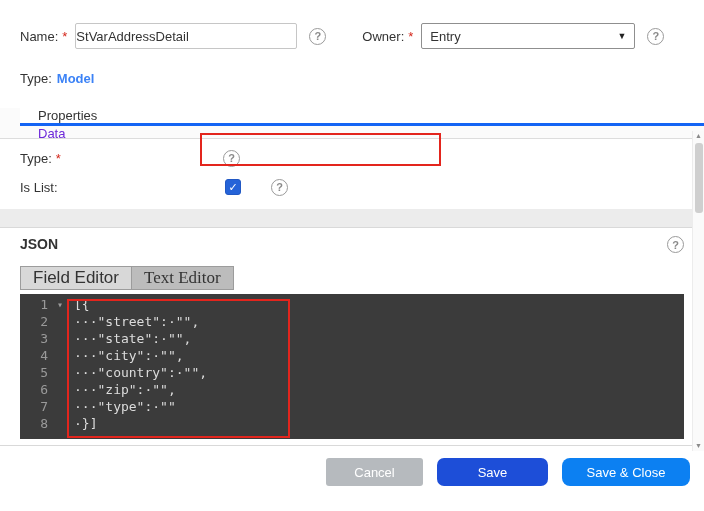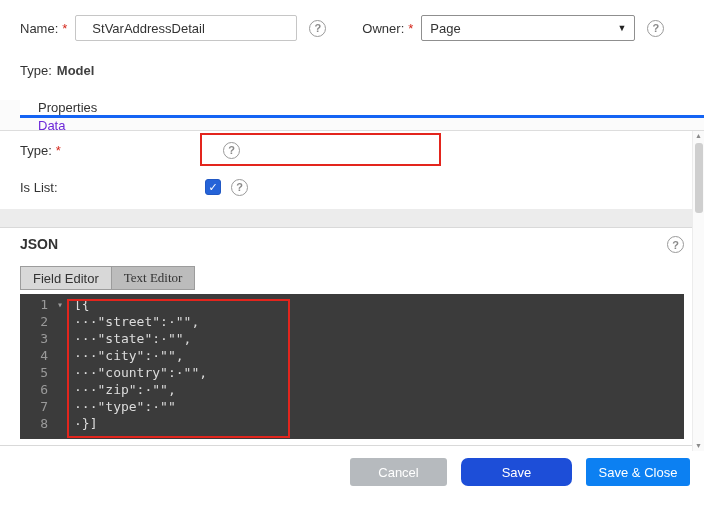--- a/index.html
+++ b/index.html
@@ -6,83 +6,83 @@
   html,body { background:#fff; }
   .page { position:relative; width:704px; height:511px; background:#fff;
           font-family:"Liberation Sans", sans-serif; font-size:13px; color:#333; overflow:hidden; }
 
   .req { color:#d4261a; margin-left:4px; }
   .help-icon { display:inline-flex; align-items:center; justify-content:center;
                width:17px; height:17px; border:1px solid #9a9a9a; border-radius:50%;
                color:#8a8a8a; font-size:11px; font-weight:bold; flex:none; cursor:default; }
 
   
-  .top-form { padding:14px 20px 0 20px; }
+  .top-form { padding:14px 20px 0 20px;margin-top:8px; }
   .row1 { display:flex; align-items:center; height:28px; }
   .lbl { white-space:nowrap; }
   .text-input { width:222px; height:26px; border:1px solid #c6c6c6; border-radius:2px;
-                padding:0 16px; font:13px "Liberation Sans", sans-serif; color:#333; margin-left:8px; }
+                padding:0 0; font:13px "Liberation Sans", sans-serif; color:#333; margin-left:8px; }
   .row1 .help-icon { margin-left:12px; }
   .owner-lbl { margin-left:36px; }
   .select-box { display:flex; align-items:center; justify-content:space-between; width:214px;
                 height:26px; border:1px solid #8f8f8f; border-radius:2px; background:#fff;
                 padding:0 8px; margin-left:8px; cursor:default; }
   .select-chev { font-size:9px; color:#222; }
   .type-model { margin-top:18px; height:20px; display:flex; align-items:center; }
-  .type-model b { margin-left:5px; color:#404040; }
+  .type-model b { margin-left:5px; color:#3b82f6; }
 
   
   .tabstrip { margin-top:20px; display:flex; align-items:stretch; background:#fbfbfb;
               border-bottom:1px solid #dddddd; height:31px; padding-left:20px;flex-direction:column; }
   .tab { padding:0 18px; display:flex; align-items:center; color:#6d28d9; cursor:pointer; }
   .tab.active { background:#fff; color:#333; border-bottom:3px solid #1464f4; }
 
   
   .props { padding:4px 20px 12px 20px; }
   .prop-row { display:flex; align-items:center; height:30px; }
-  .prop-row.second { margin-top:12px; height:20px; }
+  .prop-row.second { margin-top:4px; height:20px;gap:20px; }
   .prop-label { width:185px; flex:none; display:flex; align-items:center; }
   .dropdown { display:flex; align-items:center; justify-content:space-between; width:231px;
               height:26px; border:1px solid #c9c9c9; border-radius:2px; background:#fff;
               padding:0 10px; cursor:default; }
   .dd-chev { color:#999; font-size:12px; }
   .prop-row .help-icon { margin-left:18px; }
   .prop-row.second .help-icon { margin-left:10px; }
   .checkbox { width:16px; height:16px; background:#2563d8; border:1px solid #2158c4;
               border-radius:3px; display:inline-flex; align-items:center; justify-content:center;
               color:#fff; font-size:11px; cursor:pointer; flex:none; }
 
   .gray-band { height:18px; background:#ececec; }
 
   
   .json-panel { border-top:1px solid #d9d9d9; border-bottom:1px solid #d9d9d9;
                 padding:8px 20px 6px 20px; background:#fff; }
   .json-header { display:flex; align-items:flex-start; justify-content:space-between; height:22px; }
   .json-title { font-weight:bold; font-size:14px; color:#333; }
   .editor-tabs { margin-top:8px; display:inline-flex; }
   .editor-tab { height:24px; display:flex; align-items:center; padding:0 12px;
-                border:1px solid #9c9c9c; background:#d8d8d8; color:#333; cursor:pointer; font-size:13px; }
+                border:1px solid #9c9c9c; background:#d8d8d8; color:#333; cursor:pointer; font-size:17px; }
   .editor-tab + .editor-tab { margin-left:-1px; }
   .editor-tab.active { background:#bcbcbc;font-family:Liberation Serif, serif; }
 
   .code-editor { margin-top:4px; width:664px; height:145px; background:#3b3b3b; overflow:hidden;
                  font-family:"DejaVu Sans Mono", monospace; font-size:13px; padding-top:2px; }
   .code-line { display:flex; align-items:center; height:17px; line-height:17px; white-space:pre; }
   .gutter { width:34px; flex:none; text-align:right; padding-right:6px; color:#9a9a9a; }
   .fold { width:12px; flex:none; color:#9a9a9a; font-size:10px; text-align:center; }
   .code-text { margin-left:8px; color:#dcdcdc; }
 
   
   .footer { display:flex; justify-content:flex-end; align-items:center; gap:14px;
             padding:12px 14px 0 0; background:#fff; }
   .btn { height:28px; border:none; border-radius:3px; color:#fff; font:13px "Liberation Sans", sans-serif;
          cursor:pointer; }
   .btn-cancel  { width:97px;  background:#b6babe; }
   .btn-save    { width:111px;  background:#1d4ed8;border-radius:7px; }
-  .btn-primary { width:104px; background:#0c80f2; }
+  .btn-primary { width:128px; background:#0c80f2;border-radius:8px; }
 
   
   .annotation { position:absolute; border:2px solid #e3251d; pointer-events:none; }
   .annotation-entry { left:200px; top:133px; width:241px; height:33px; }
   .annotation-json  { left:67px;  top:299px; width:223px; height:139px; }
 
   
   .v-scrollbar { position:absolute; right:0; top:131px; width:12px; height:320px;
                  background:#fafafa; border-left:1px solid #ececec; display:flex;
                  flex-direction:column; align-items:center; }
@@ -95,21 +95,21 @@
 
 <div class="page">
 
   <div class="top-form">
     <div class="row1">
       <span class="lbl"><span>Name:</span><span class="req">*</span></span>
       <input class="text-input" value="StVarAddressDetail" style="">
       <span class="help-icon">?</span>
       <span class="lbl owner-lbl"><span>Owner:</span><span class="req">*</span></span>
       <div class="select-box">
-        <span>Page</span>
+        <span>Entry</span>
         <span class="select-chev">▼</span>
       </div>
       <span class="help-icon">?</span>
     </div>
     <div class="type-model">
       <span>Type:</span>
       <b>Model</b>
     </div>
   </div>
 

